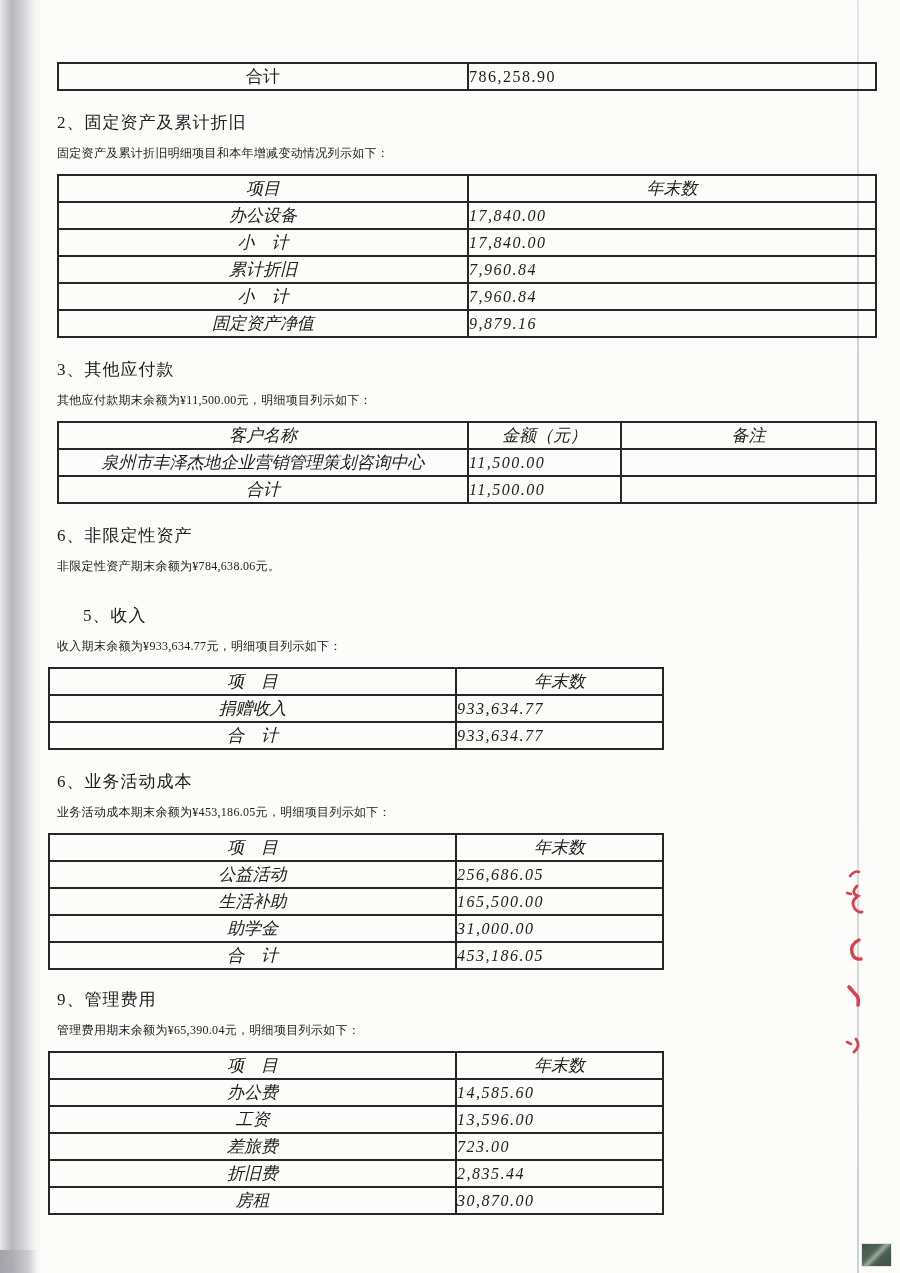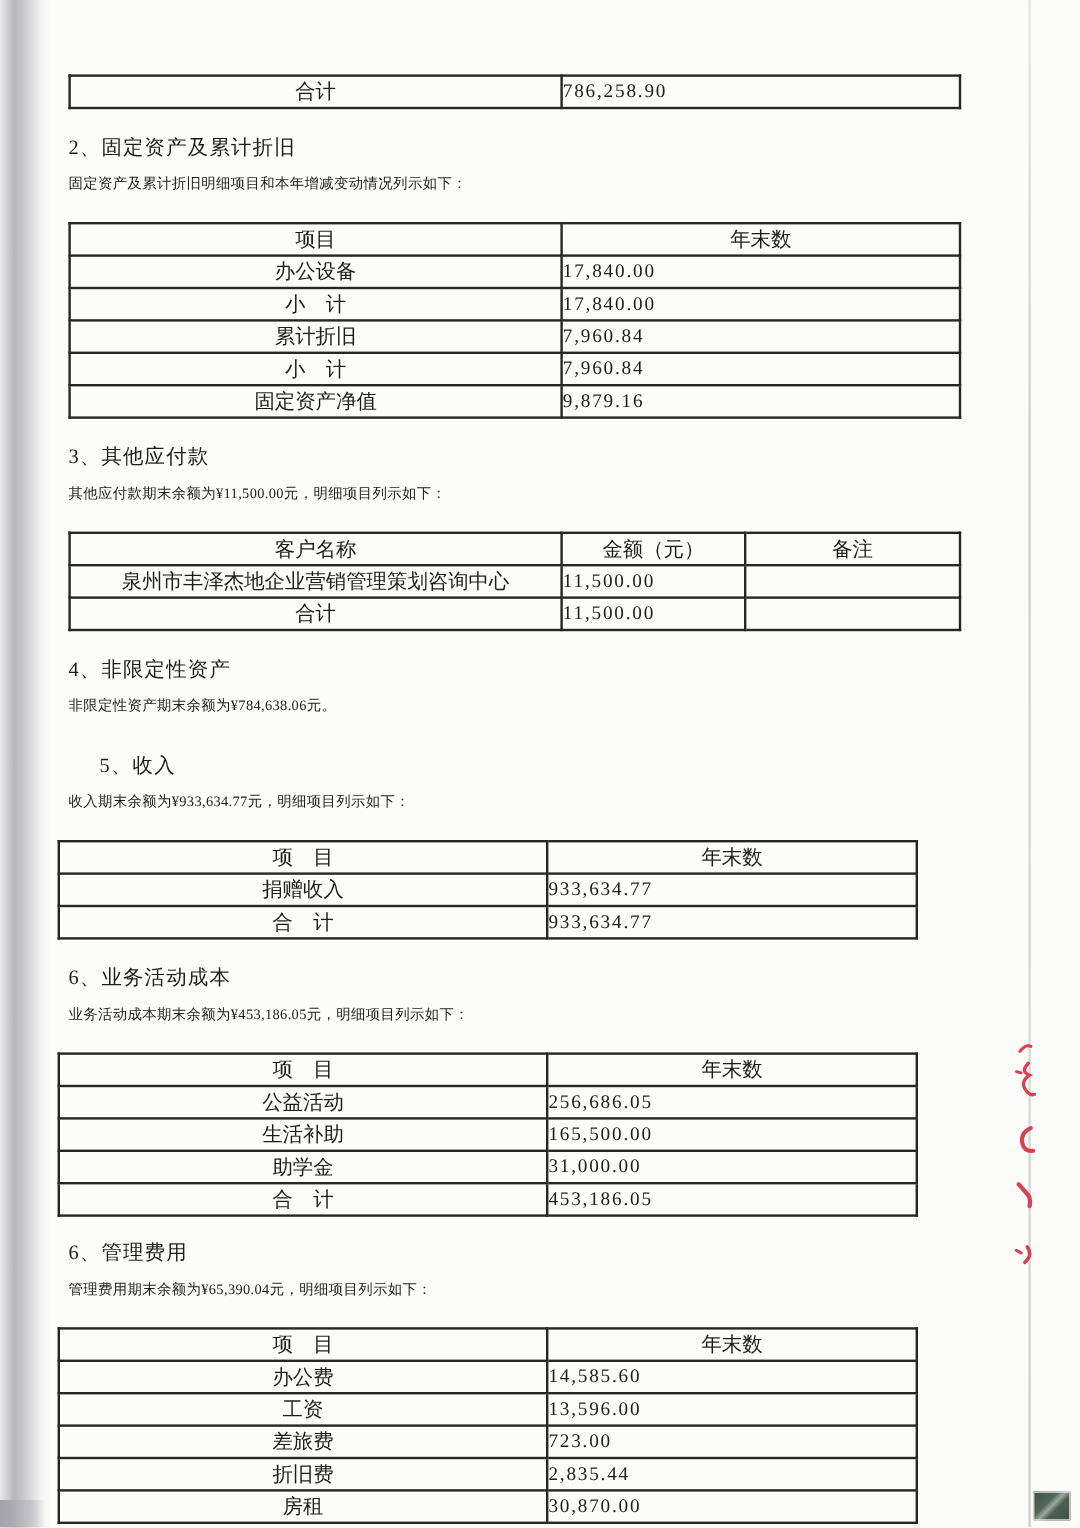--- a/index.html
+++ b/index.html
@@ -24,28 +24,28 @@
   }
   .corner {
     position:absolute; left:861px; top:1243px; width:31px; height:24px;
     background:linear-gradient(315deg,#3f4f45 0%,#4c5d51 38%,#9aab9d 50%,#54655a 62%,#42524a 100%);
     box-shadow:0 0 0 1px #e4e6e3 inset;
   }
   .ink { position:absolute; left:840px; top:862px; width:26px; height:200px; }
 
   
   .content { position:absolute; left:57px; top:0; width:708px; }
-  .tbl { border-collapse:collapse; table-layout:fixed; width:744px; }
+  .tbl { border-collapse:collapse; table-layout:fixed; width:820px; }
   .tbl td { border:2px solid #262626; height:22px; line-height:23px; padding:1px 0; overflow:hidden; white-space:nowrap; }
   .t-top { margin-top:62px; }
-  .sec .tbl { margin-top:20px; }
+  .sec .tbl { margin-top:9px;font-style:italic; }
   .tbl td.lab, .tbl tr.hd td { text-align:center; font-size:17px; }
   .tbl td.num { padding-right:11px; font-size:16px; letter-spacing:1.5px; }
   .w410 { width:410px; } .w153 { width:153px; }
-  .wide { width:717px; margin-left:-9px; }
+  .wide { width:616px; margin-left:-9px; }
   .wide .wl { width:407px; }
   .h { font-size:17px; font-weight:normal; margin:20px 0 0; line-height:24px; letter-spacing:1px; }
   .h.mt26 { margin-top:26px;margin-left:26px; } .h.mt18 { margin-top:18px; }
   .intro { font-size:12px; margin:6px 0 0; line-height:24px; letter-spacing:.3px; }
 </style>
 </head>
 <body>
 
 <div class="page">
   <div class="edge-shadow"></div>
@@ -126,21 +126,21 @@
           <tr>
             <td class="lab">合计</td>
             <td class="num">11,500.00</td>
             <td class="lab"></td>
           </tr>
         </tbody>
       </table>
     </div>
 
     <div class="sec">
-      <div class="h">4、非限定性资产</div>
+      <div class="h">6、非限定性资产</div>
       <div class="intro">非限定性资产期末余额为¥784,638.06元。</div>
     </div>
 
     <div class="sec">
       <div class="h mt26">5、收入</div>
       <div class="intro">收入期末余额为¥933,634.77元，明细项目列示如下：</div>
       <table class="tbl wide">
         <colgroup>
             <col class="wl">
             <col>
@@ -189,21 +189,21 @@
           </tr>
           <tr>
             <td class="lab">合　计</td>
             <td class="num">453,186.05</td>
           </tr>
         </tbody>
       </table>
     </div>
 
     <div class="sec">
-      <div class="h mt18">6、管理费用</div>
+      <div class="h mt18">9、管理费用</div>
       <div class="intro">管理费用期末余额为¥65,390.04元，明细项目列示如下：</div>
       <table class="tbl wide">
         <colgroup>
             <col class="wl">
             <col>
           </colgroup>
         <tbody>
           <tr class="hd">
             <td>项　目</td>
             <td>年末数</td>

